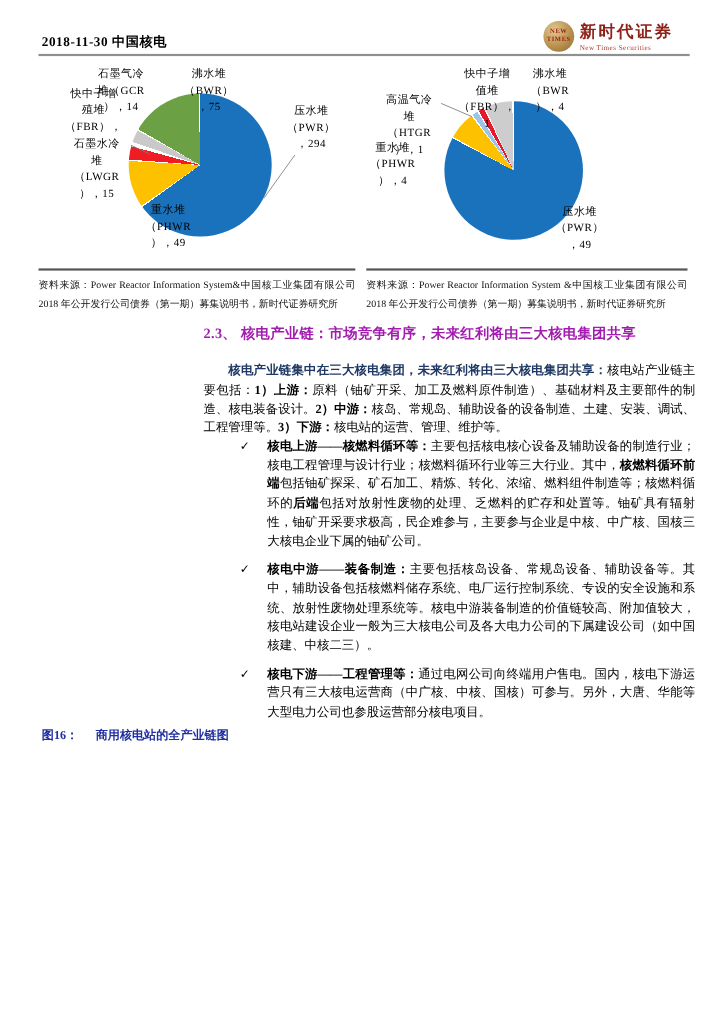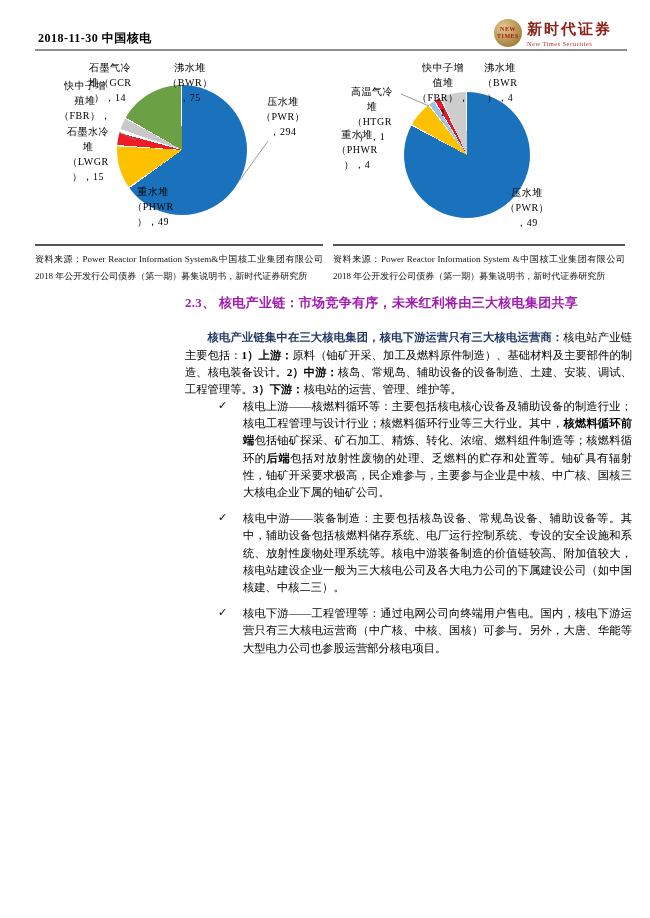--- a/index.html
+++ b/index.html
@@ -52,21 +52,21 @@
   .para{position:absolute;left:185px;top:318px;width:447px;font-size:11.3px;
        line-height:17.2px;text-align:justify;text-indent:2em;}
   .navyb{font-weight:bold;color:#1f3864;}
   .b{font-weight:bold;color:#000;}
 
   .bullets{position:absolute;left:218px;top:398px;width:414px;}
   .bullet{position:relative;padding-left:25px;margin-bottom:9px;}
   .check{position:absolute;left:0;top:1px;font-family:"DejaVu Sans",sans-serif;
        font-size:11px;font-weight:bold;color:#000;}
   .btext{margin:0;font-size:11.3px;line-height:17.2px;text-align:justify;}
-  .bl{font-weight:normal;}
+  .bl{font-weight:bold;}
 
   
   .figcap{position:absolute;left:38px;top:661px;font-size:11px;font-weight:bold;color:#1f2ea0;}
   .figcap .figtitle{margin-left:16px;}
 
   
   .ftr-line{position:absolute;left:35px;top:877px;width:592px;border-top:1px solid #999;}
   .ftr{position:absolute;top:882px;left:0;width:650px;font-size:9.5px;color:#222;}
   .ftr-left{position:absolute;left:38px;}
   .ftr-center{position:absolute;left:0;width:650px;text-align:center;}
@@ -139,37 +139,40 @@
     <div class="plabel lbR-pwr">压水堆
 （PWR）
 ，49</div>
   </div>
 
   <div class="src srcL">资料来源：Power Reactor Information System&amp;中国核工业集团有限公司 2018 年公开发行公司债券（第一期）募集说明书，新时代证券研究所</div>
   <div class="src srcR">资料来源：Power Reactor Information System &amp;中国核工业集团有限公司 2018 年公开发行公司债券（第一期）募集说明书，新时代证券研究所</div>
 
   <h2 class="sec-heading" style="margin:0;">2.3、 核电产业链：市场竞争有序，未来红利将由三大核电集团共享</h2>
 
-  <p class="para"><span class="navyb">核电产业链集中在三大核电集团，核电下游运营只有三大核电运营商：</span><span>核电站产业链主要包括：</span><span class="b">1）上游：</span><span>原料（铀矿开采、加工及燃料原件制造）、基础材料及主要部件的制造、核电装备设计。</span><span class="b">2）中游：</span><span>核岛、常规岛、辅助设备的设备制造、土建、安装、调试、工程管理等。</span><span class="b">3）下游：</span><span>核电站的运营、管理、维护等。</span></p>
+  <p class="para"><span class="navyb">核电产业链集中在三大核电集团，未来红利将由三大核电集团共享：</span><span>核电站产业链主要包括：</span><span class="b">1）上游：</span><span>原料（铀矿开采、加工及燃料原件制造）、基础材料及主要部件的制造、核电装备设计。</span><span class="b">2）中游：</span><span>核岛、常规岛、辅助设备的设备制造、土建、安装、调试、工程管理等。</span><span class="b">3）下游：</span><span>核电站的运营、管理、维护等。</span></p>
 
   <div class="bullets">
     <div class="bullet">
       <span class="check">✓</span>
       <p class="btext"><span class="bl">核电上游——核燃料循环等：</span><span>主要包括核电核心设备及辅助设备的制造行业；核电工程管理与设计行业；核燃料循环行业等三大行业。其中，</span><span class="b">核燃料循环前端</span><span>包括铀矿探采、矿石加工、精炼、转化、浓缩、燃料组件制造等；核燃料循环的</span><span class="b">后端</span><span>包括对放射性废物的处理、乏燃料的贮存和处置等。铀矿具有辐射性，铀矿开采要求极高，民企难参与，主要参与企业是中核、中广核、国核三大核电企业下属的铀矿公司。</span></p>
     </div>
     <div class="bullet">
       <span class="check">✓</span>
       <p class="btext"><span class="bl">核电中游——装备制造：</span><span>主要包括核岛设备、常规岛设备、辅助设备等。其中，辅助设备包括核燃料储存系统、电厂运行控制系统、专设的安全设施和系统、放射性废物处理系统等。核电中游装备制造的价值链较高、附加值较大，核电站建设企业一般为三大核电公司及各大电力公司的下属建设公司（如中国核建、中核二三）。</span></p>
     </div>
     <div class="bullet">
       <span class="check">✓</span>
       <p class="btext"><span class="bl">核电下游——工程管理等：</span><span>通过电网公司向终端用户售电。国内，核电下游运营只有三大核电运营商（中广核、中核、国核）可参与。另外，大唐、华能等大型电力公司也参股运营部分核电项目。</span></p>
     </div>
   </div>
 
+  <div class="figcap">
+    <span>图16：</span><span class="figtitle">商用核电站的全产业链图</span>
+  </div>
 
   <div class="ftr-line"></div>
   <div class="ftr">
     <span class="ftr-center">-19-</span>
     <span class="ftr-left">敬请参阅最后一页免责声明</span>
     <span class="ftr-right">证券研究报告</span>
   </div>
 
 </div>
 

